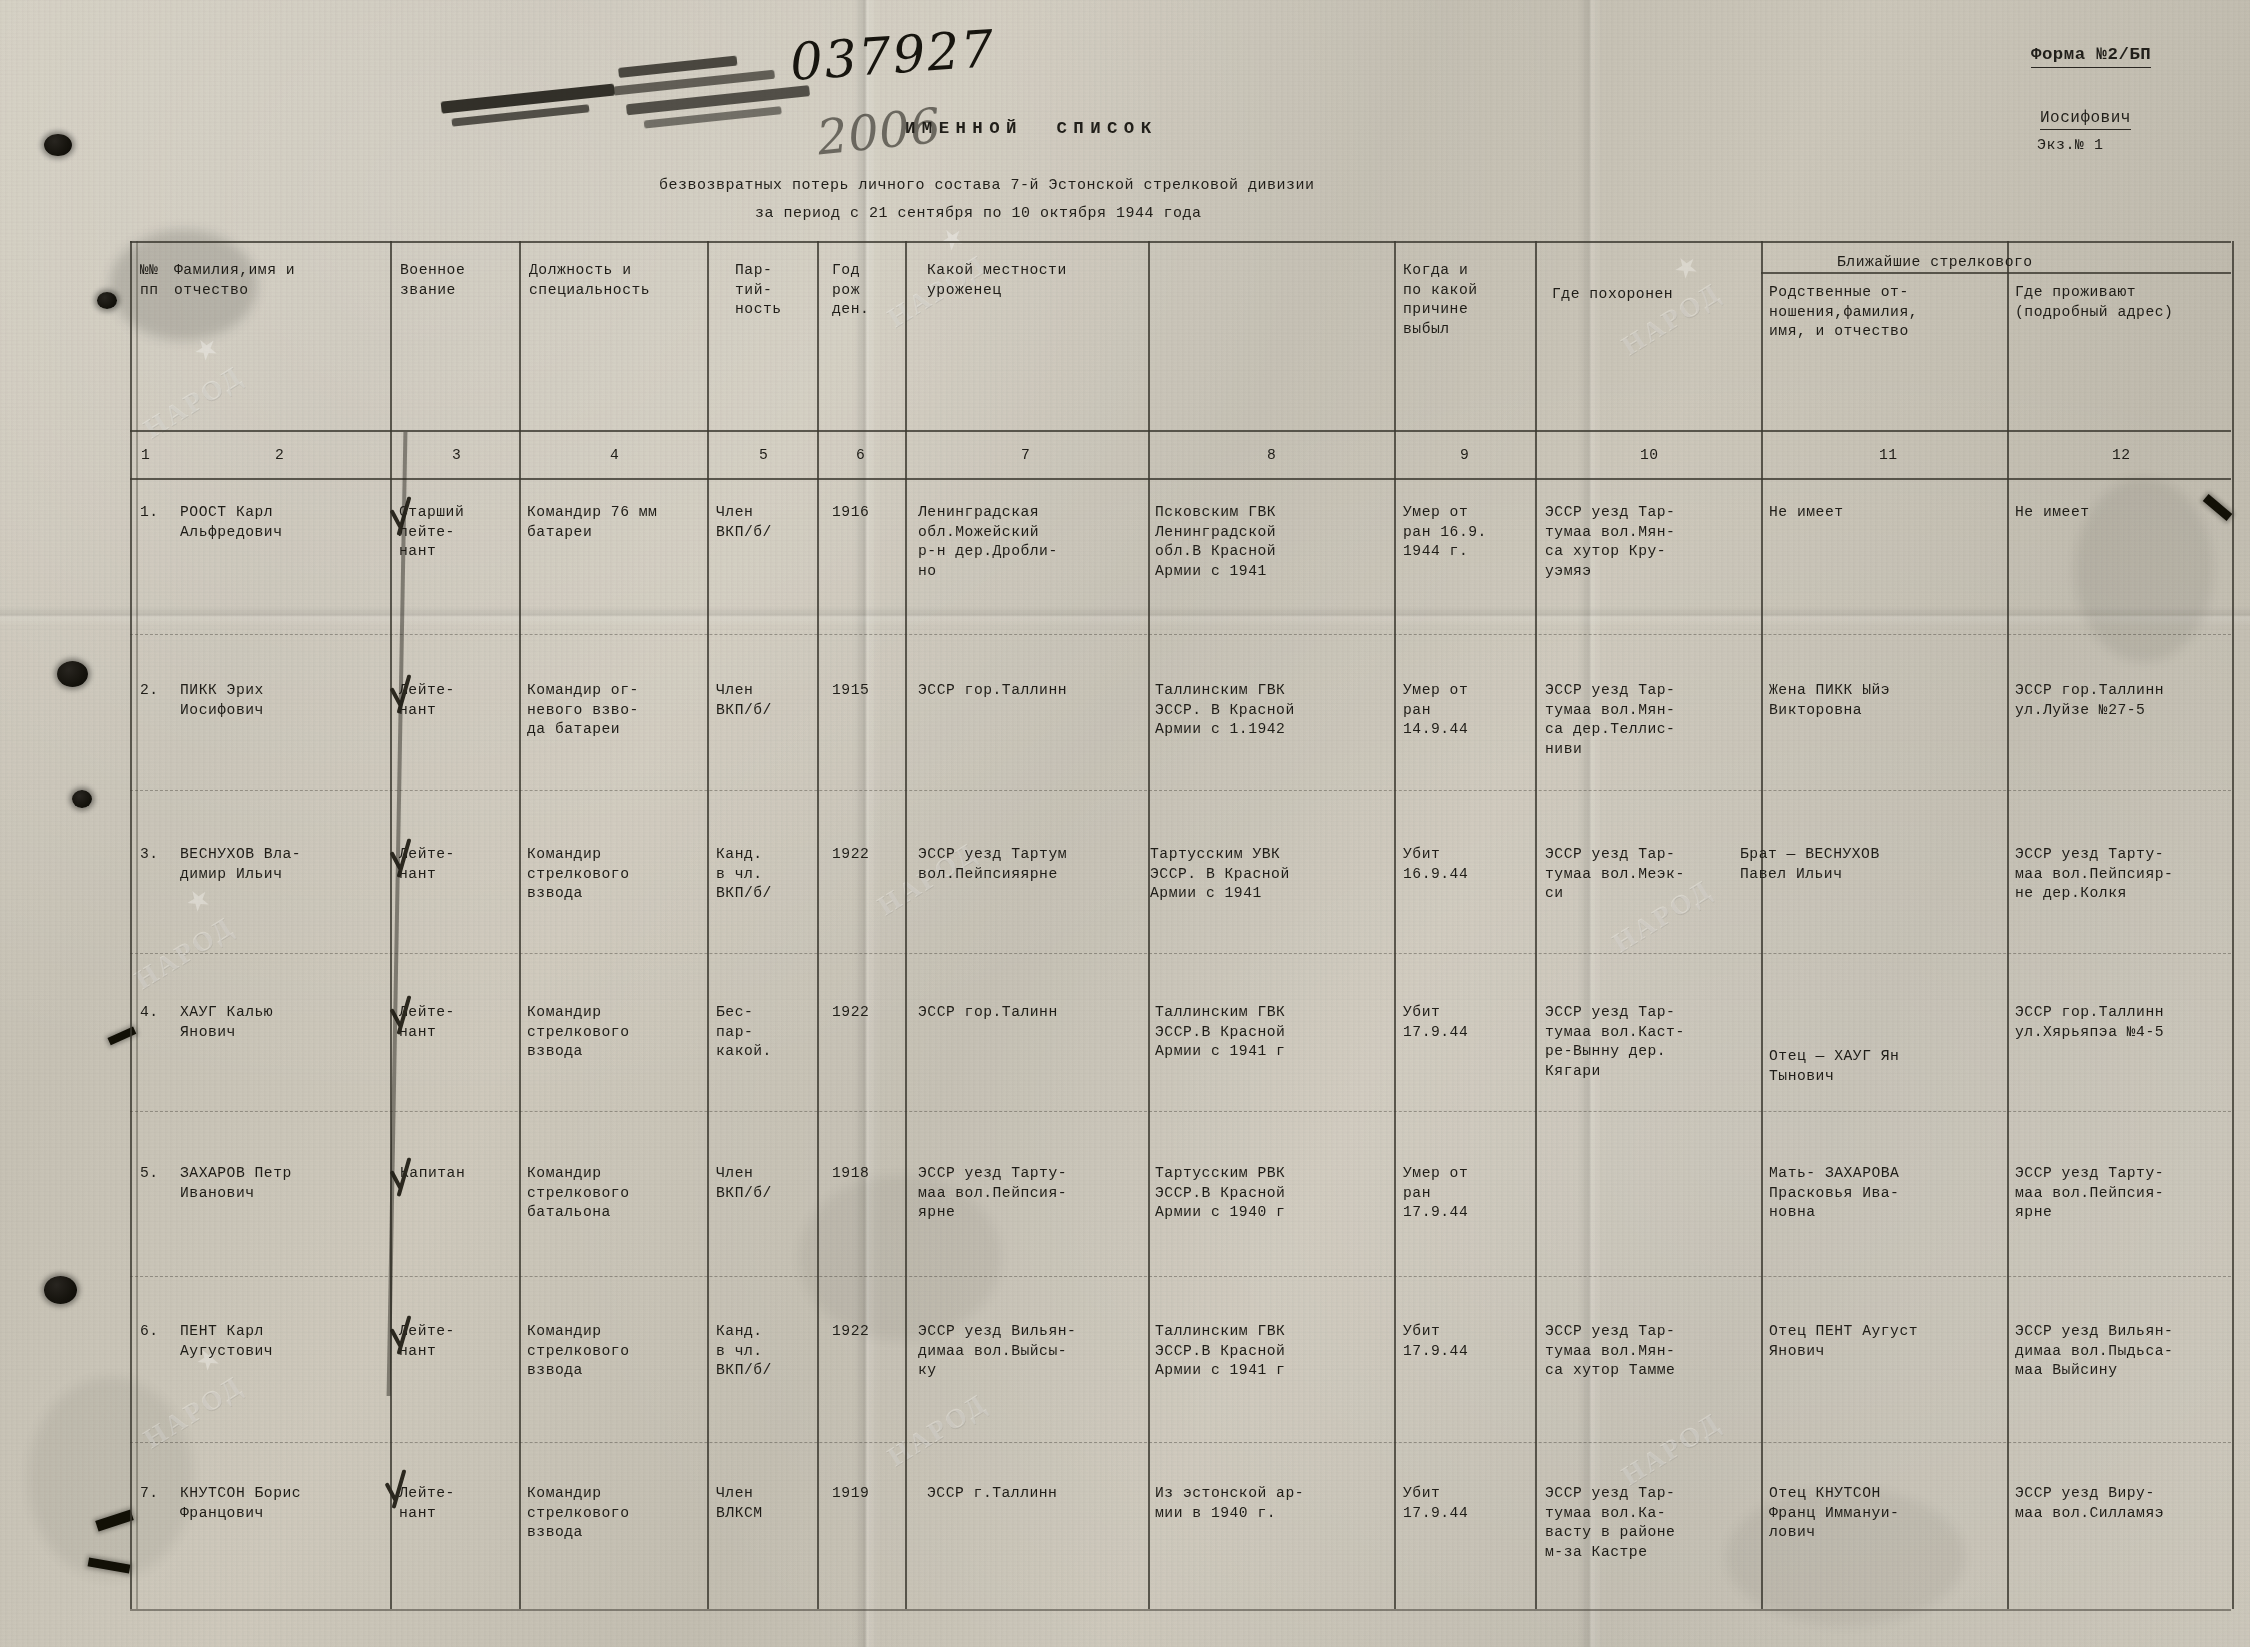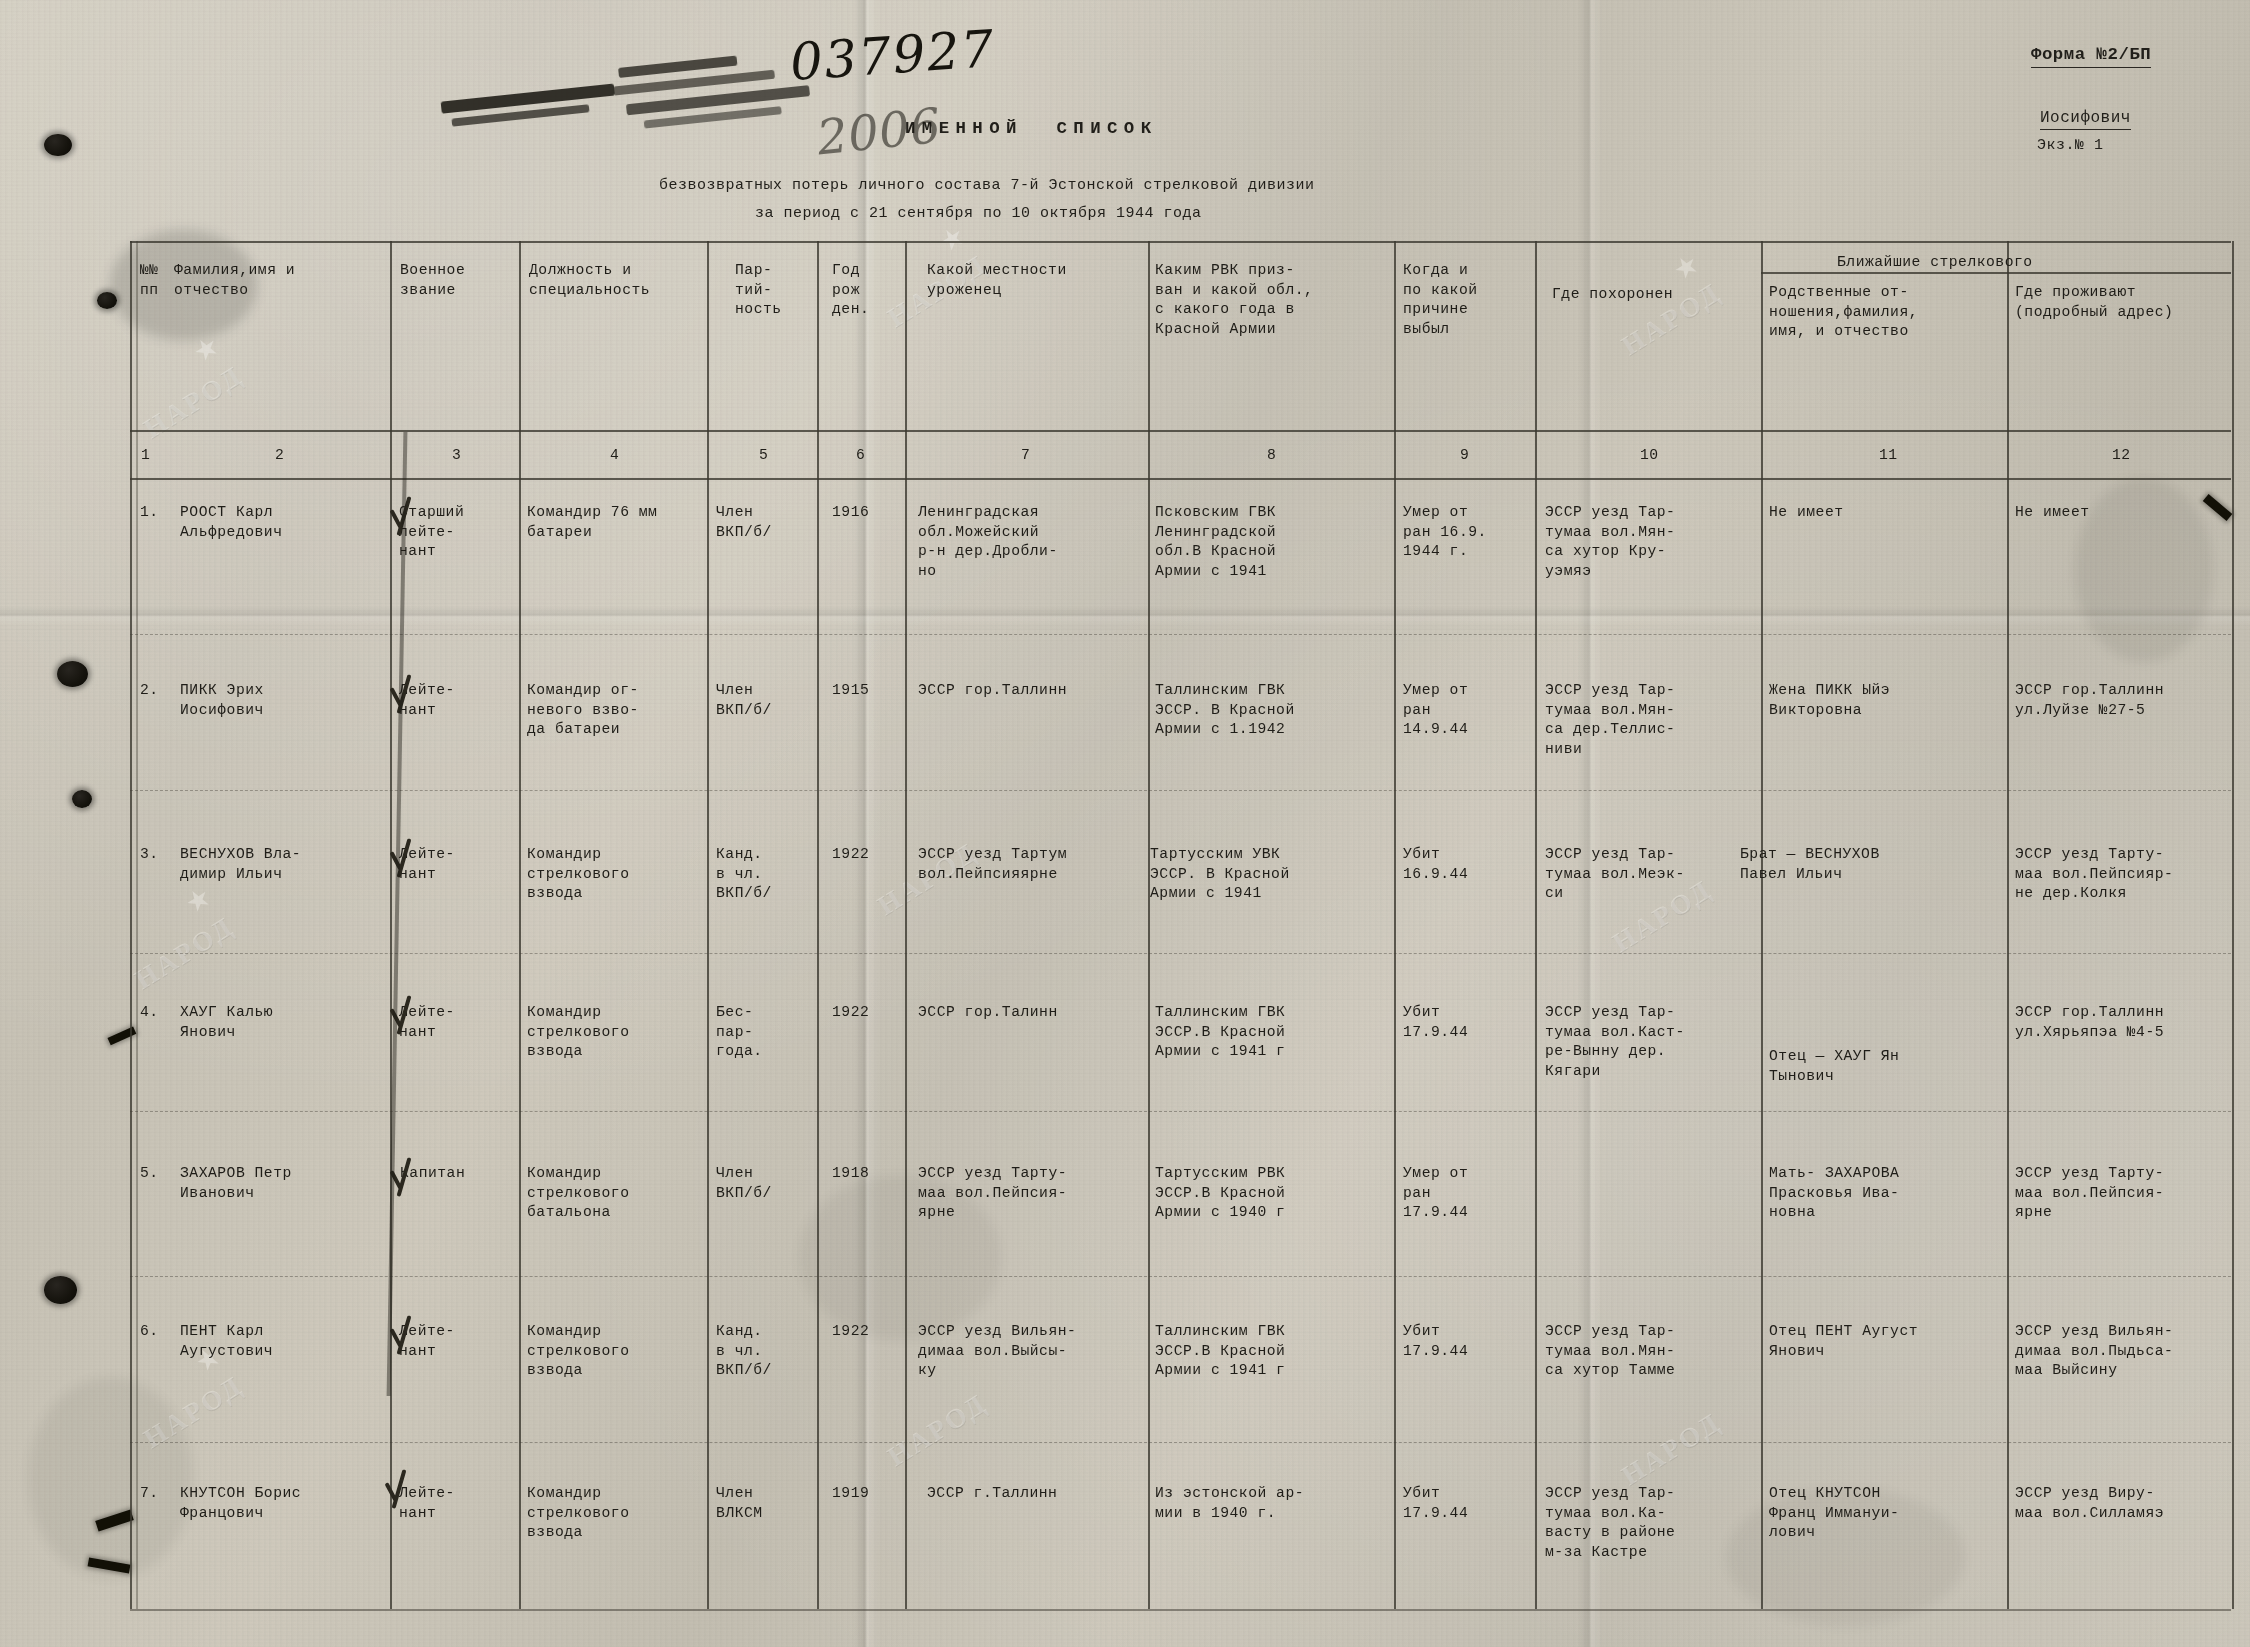--- a/index.html
+++ b/index.html
@@ -221,24 +221,20 @@
   <div class="cell" style="left:529px;top:261px;width:174px;">Должность и
 специальность</div>
   <div class="cell" style="left:735px;top:261px;width:83px;">Пар-
 тий-
 ность</div>
   <div class="cell" style="left:832px;top:261px;width:73px;">Год
 рож
 ден.</div>
   <div class="cell" style="left:927px;top:261px;width:219px;">Какой местности
 уроженец</div>
-  <div class="cell" style="left:1155px;top:261px;width:241px;">Каким РВК приз-
-ван и какой обл.,
-с какого года в
-Красной Армии</div>
   <div class="cell" style="left:1403px;top:261px;width:138px;">Когда и
 по какой
 причине
 выбыл</div>
   <div class="cell" style="left:1552px;top:285px;width:211px;">Где похоронен</div>
   <div class="cell" style="left:1837px;top:253px;width:386px;">Ближайшие стрелкового</div>
   <div class="cell" style="left:1769px;top:283px;width:239px;">Родственные от-
 ношения,фамилия,
 имя, и отчество</div>
   <div class="cell" style="left:2015px;top:283px;width:230px;">Где проживают
@@ -347,21 +343,21 @@
   <div class="cell" style="left:140px;top:1003px;">4.</div>
   <div class="cell" style="left:180px;top:1003px;width:209px;">ХАУГ Калью
 Янович</div>
   <div class="cell" style="left:399px;top:1003px;width:118px;">Лейте-
 нант</div>
   <div class="cell" style="left:527px;top:1003px;width:180px;">Командир
 стрелкового
 взвода</div>
   <div class="cell" style="left:716px;top:1003px;width:99px;">Бес-
 пар-
-года.</div>
+какой.</div>
   <div class="cell" style="left:832px;top:1003px;width:72px;">1922</div>
   <div class="cell" style="left:918px;top:1003px;width:230px;">ЭССР гор.Талинн</div>
   <div class="cell" style="left:1155px;top:1003px;width:241px;">Таллинским ГВК
 ЭССР.В Красной
 Армии с 1941 г</div>
   <div class="cell" style="left:1403px;top:1003px;width:136px;">Убит
 17.9.44</div>
   <div class="cell" style="left:1545px;top:1003px;width:220px;">ЭССР уезд Тар-
 тумаа вол.Каст-
 ре-Вынну дер.

